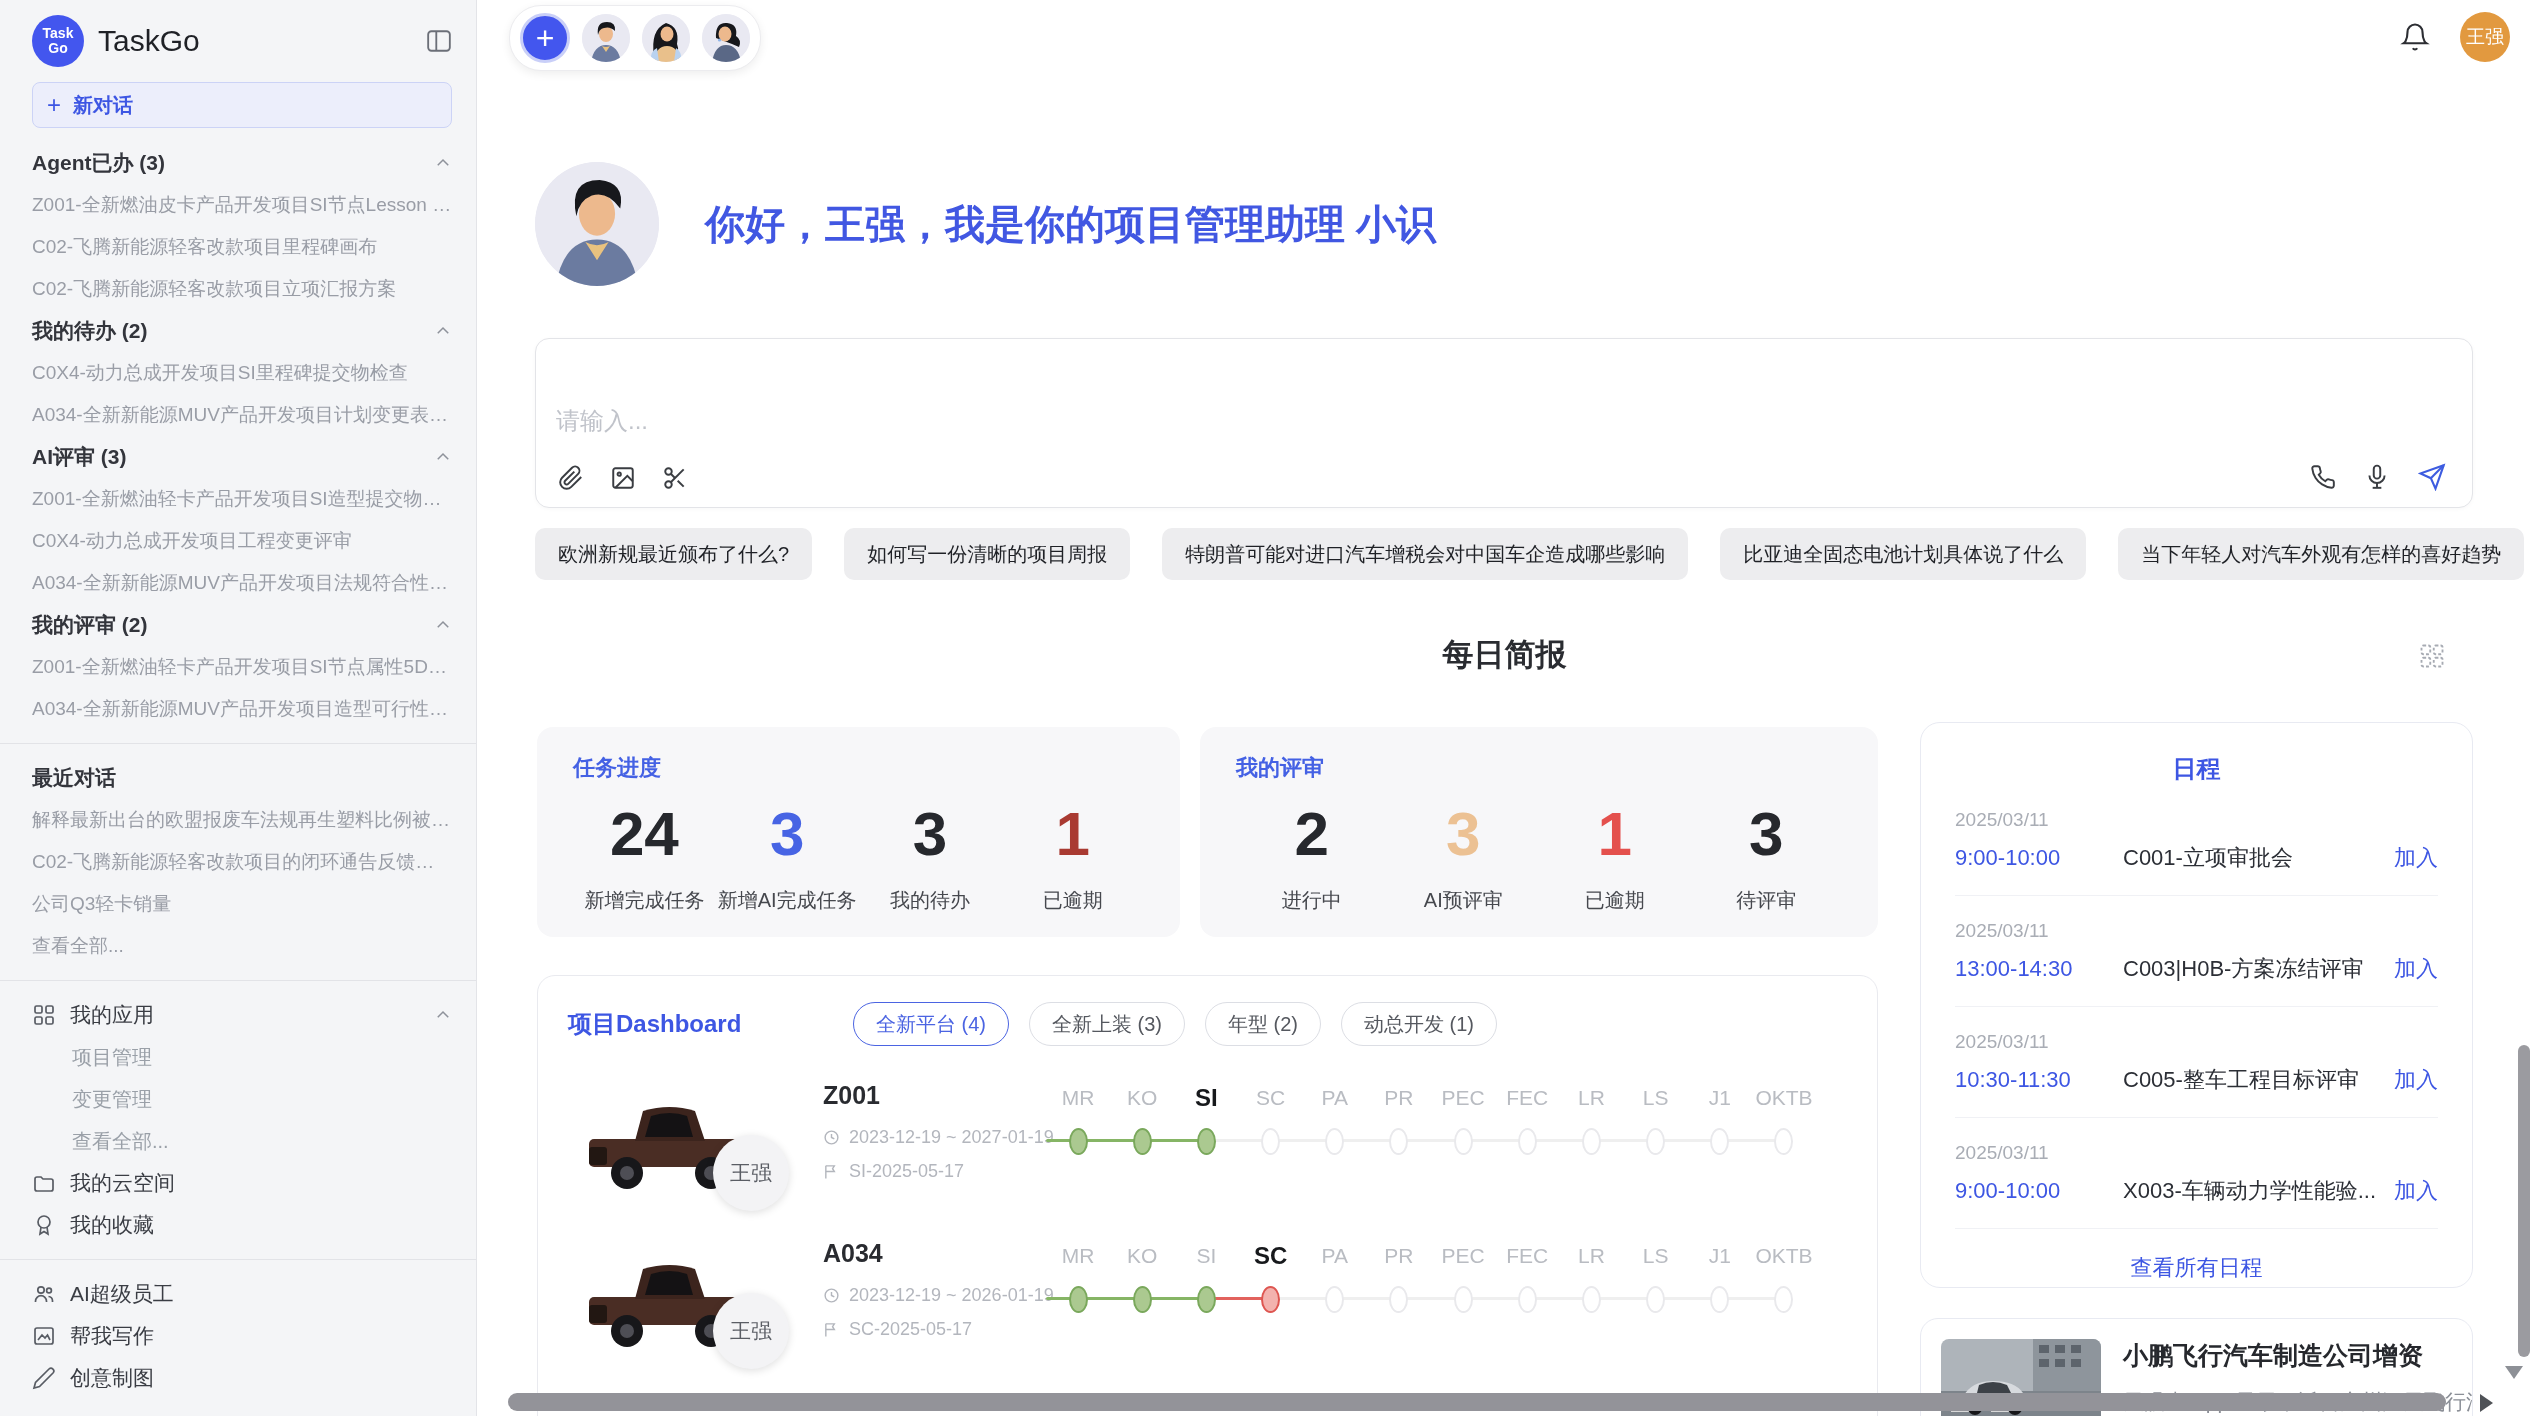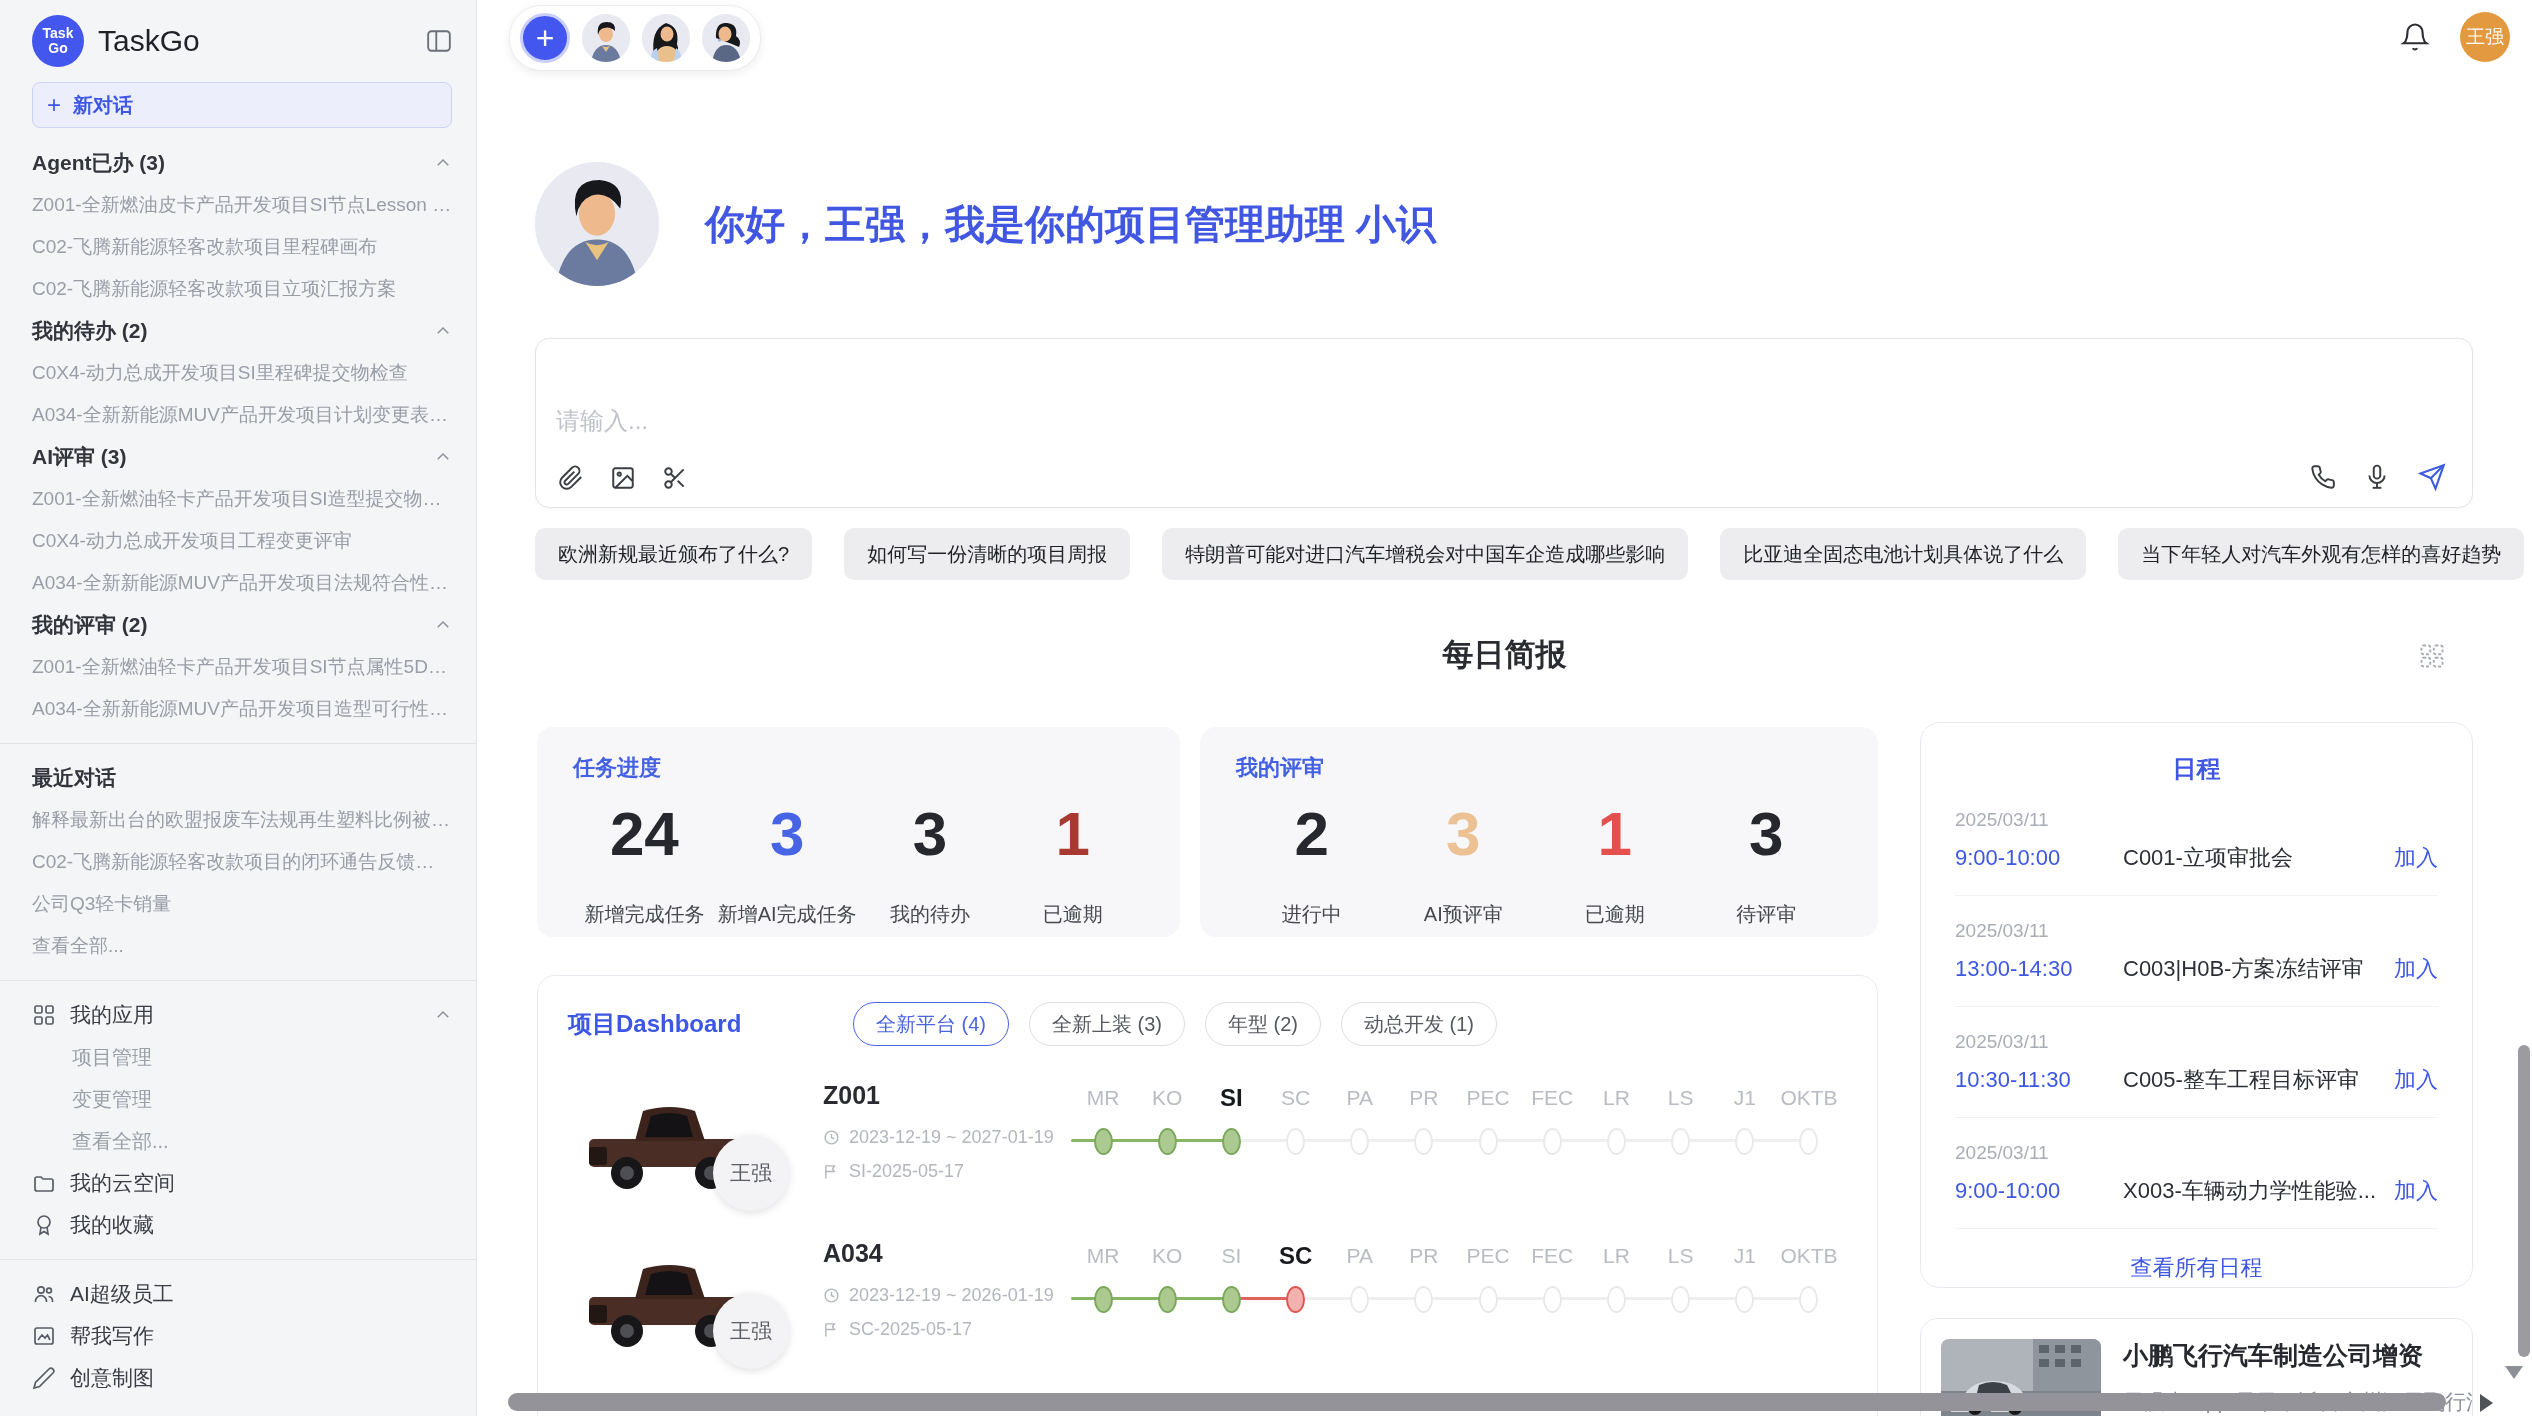--- a/index.html
+++ b/index.html
@@ -59,41 +59,41 @@
   .grid-btn{position:absolute;right:86px;top:642px;cursor:pointer;background:none;border:none;padding:0;}
   
   .stat-card{position:absolute;top:727px;height:210px;background:#f7f7f9;border-radius:16px;
              box-sizing:border-box;padding:26px 36px;}
   .stat-card.c1{left:60px;width:643px;}
   .stat-card.c2{left:723px;width:678px;}
   .card-title{font-size:22px;font-weight:700;color:#4461e4;}
   .stat-grid{display:flex;margin-top:12px;}
   .stat{flex:1;text-align:center;}
   .stat .v{font-size:62px;font-weight:600;line-height:78px;}
-  .stat .l{font-size:20px;color:#46484e;margin-top:28px;}
+  .stat .l{font-size:20px;color:#46484e;margin-top:14px;}
   .v.dark{color:#26282d;} .v.blue{color:#4764e4;} .v.dred{color:#a93a32;} .v.tan{color:#ecc193;} .v.red{color:#e4504d;}
   
   .dash{position:absolute;left:60px;top:975px;width:1341px;height:580px;background:#fff;border:1px solid #e9eaef;
         border-radius:18px;box-sizing:border-box;padding:26px 30px;}
   .dash-head{display:flex;align-items:center;}
   .dash-title{font-size:24px;font-weight:700;color:#3d56e3;width:285px;}
   .tabs{display:flex;gap:20px;}
   .tab{height:44px;padding:0 22px;border:1px solid #dcdee4;border-radius:22px;font-size:20px;color:#55585f;
        display:flex;align-items:center;background:#fff;cursor:pointer;font-family:inherit;}
   .tab.active{border-color:#4b64e2;color:#4b64e2;}
   .proj-row{position:absolute;left:30px;right:30px;height:158px;}
   .proj-row.r1{top:99px;} .proj-row.r2{top:257px;} .proj-row.r3{top:415px;}
   .truck{position:absolute;left:15px;top:14px;}
   .owner-badge{position:absolute;left:145px;top:60px;width:76px;height:76px;border-radius:50%;background:#f3f3f5;
                box-shadow:0 2px 8px rgba(0,0,0,.13);display:flex;align-items:center;justify-content:center;
                font-size:21px;color:#5a5d64;}
   .p-name{position:absolute;left:255px;top:6px;font-size:25px;font-weight:700;color:#292b30;}
   .p-meta{position:absolute;left:255px;display:flex;gap:9px;align-items:center;font-size:18px;color:#b3b6bd;}
   .p-meta.d{top:52px;} .p-meta.f{top:86px;}
-  .chain{position:absolute;left:503px;top:0;width:770px;height:158px;}
+  .chain{position:absolute;left:478px;top:0;width:770px;height:158px;}
   .chain-labels{position:absolute;top:8px;left:0;width:100%;display:flex;}
   .ml{flex:1;text-align:center;font-size:21px;color:#b9bcc2;line-height:30px;}
   .ml.cur{color:#17191c;font-weight:700;font-size:24px;}
   .chain-track{position:absolute;top:51px;left:0;width:100%;height:30px;}
   .line{position:absolute;top:13px;height:3px;background:#efefef;left:0;right:32px;border-radius:2px;}
   .line.done{background:#86b565;width:162px;right:auto;}
   .line.over{background:#e2625d;left:162px;width:64px;right:auto;}
   .nodes{position:absolute;left:0;top:0;width:100%;height:30px;display:flex;}
   .ncell{flex:1;display:flex;align-items:center;justify-content:center;}
   .node{width:19px;height:27px;border-radius:50%;background:#fff;border:2px solid #e9e9ec;box-sizing:border-box;}

